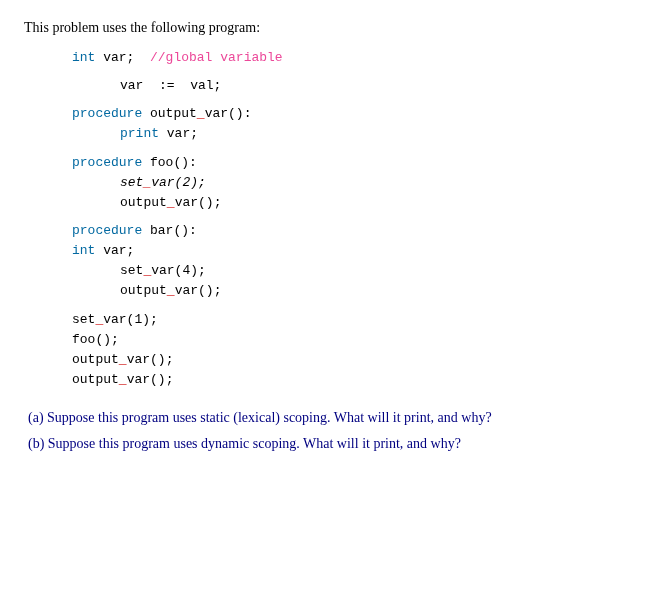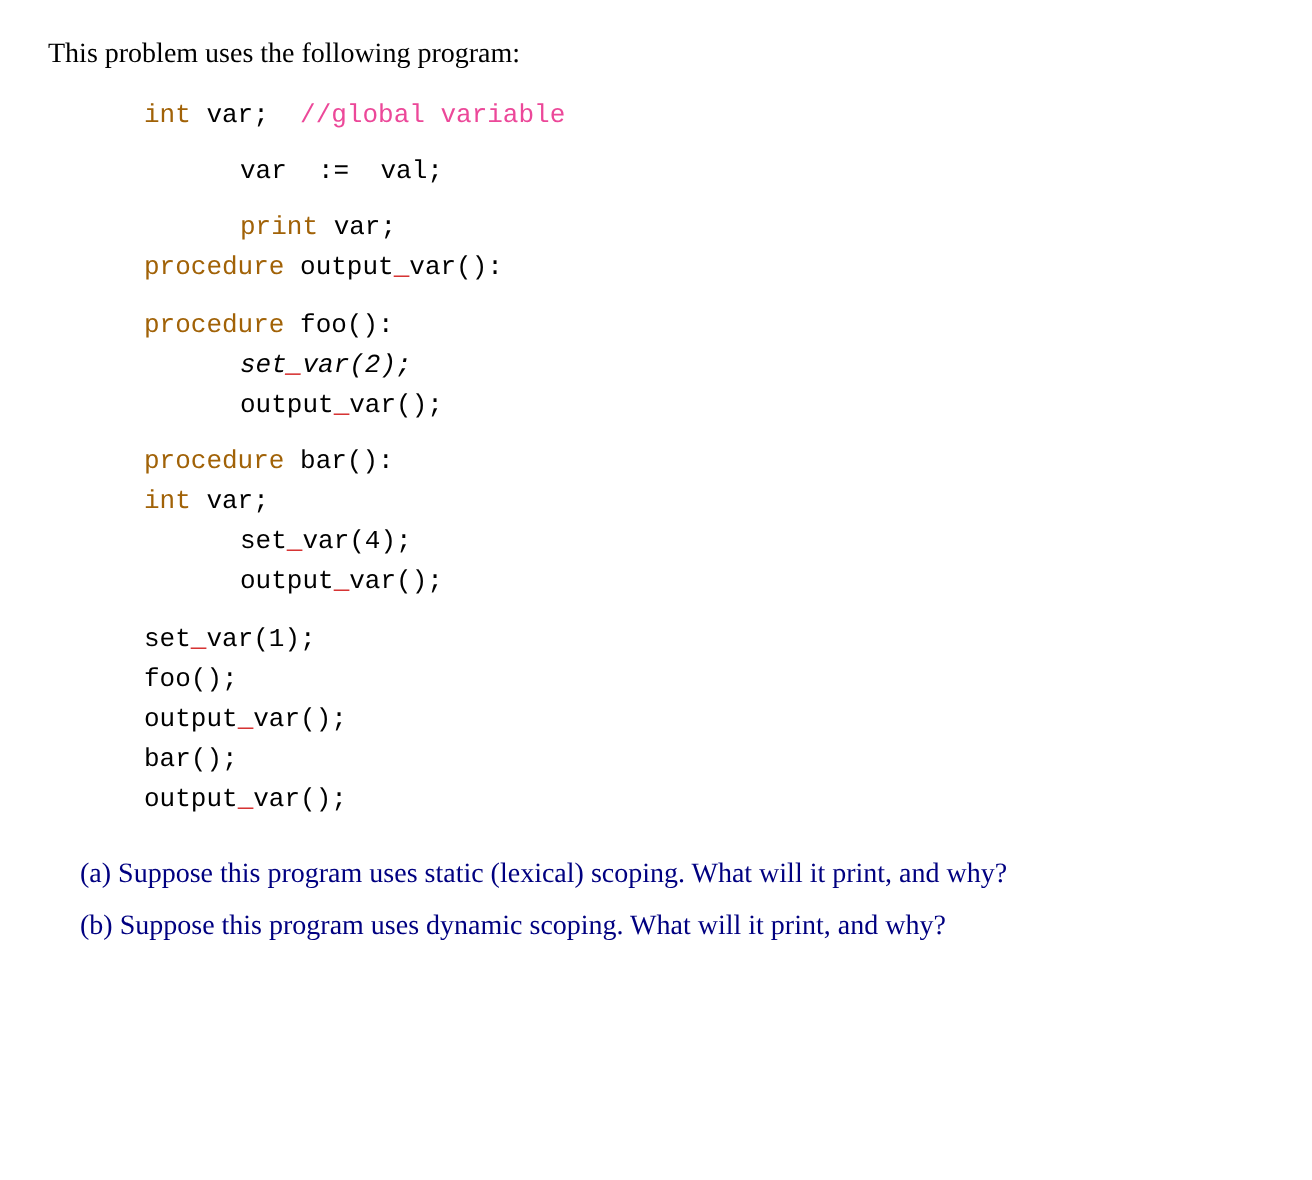--- a/index.html
+++ b/index.html
@@ -30,42 +30,41 @@
       margin-bottom: 20px;
       line-height: 1.55;
     }
 
     .code-line {
       display: block;
       white-space: pre;
     }
 
     .kw {
-      color: #a16207;
+      color: #0369a1;
     }
 
     .comment {
       color: #ec4899;
     }
 
     .blank {
       display: block;
       height: 8px;
     }
 
     .questions {
       margin-top: 8px;
     }
 
     .question {
       font-size: 14px;
       color: #000080;
       margin-bottom: 10px;
       padding-left: 4px;
-      margin-left: 12px;
     }
 
     .question span.label {
       color: #000080;
     }
   </style>
 </head>
 <body>
 
 <p class="intro-text">This problem uses the following program:</p>
@@ -73,42 +72,41 @@
 <div class="code-block">
 
   <span class="code-line"><span class="kw">int</span> var;  <span class="comment">//global variable</span></span>
 
   <span class="blank"></span>
 
   <span class="code-line" style="margin-left:48px;">var  :=  val;</span>
 
   <span class="blank"></span>
 
+  <span class="code-line"><span class="kw">procedure</span> output<span style="color:#cc0000">_</span>var():</span>
   <span class="code-line" style="margin-left:48px;"><span class="kw">print</span> var;</span>
-  <span class="code-line"><span class="kw">procedure</span> output<span style="color:#cc0000">_</span>var():</span>
 
   <span class="blank"></span>
 
   <span class="code-line"><span class="kw">procedure</span> foo():</span>
   <span class="code-line" style="margin-left:48px;font-style:italic;">set<span style="color:#cc0000">_</span>var(2);</span>
   <span class="code-line" style="margin-left:48px;">output<span style="color:#cc0000">_</span>var();</span>
 
   <span class="blank"></span>
 
   <span class="code-line"><span class="kw">procedure</span> bar():</span>
   <span class="code-line" style=""><span class="kw">int</span> var;</span>
   <span class="code-line" style="margin-left:48px;">set<span style="color:#cc0000">_</span>var(4);</span>
   <span class="code-line" style="margin-left:48px;">output<span style="color:#cc0000">_</span>var();</span>
 
   <span class="blank"></span>
 
   <span class="code-line">set<span style="color:#cc0000">_</span>var(1);</span>
   <span class="code-line">foo();</span>
   <span class="code-line">output<span style="color:#cc0000">_</span>var();</span>
-  <span class="code-line">bar();</span>
   <span class="code-line">output<span style="color:#cc0000">_</span>var();</span>
 
 </div>
 
 <div class="questions">
   <p class="question">
     <span class="label">(a)</span><span> Suppose this program uses static (lexical) scoping.  What will it print, and why?</span>
   </p>
   <p class="question">
     <span class="label">(b)</span><span> Suppose this program uses dynamic scoping.  What will it print, and why?</span>

